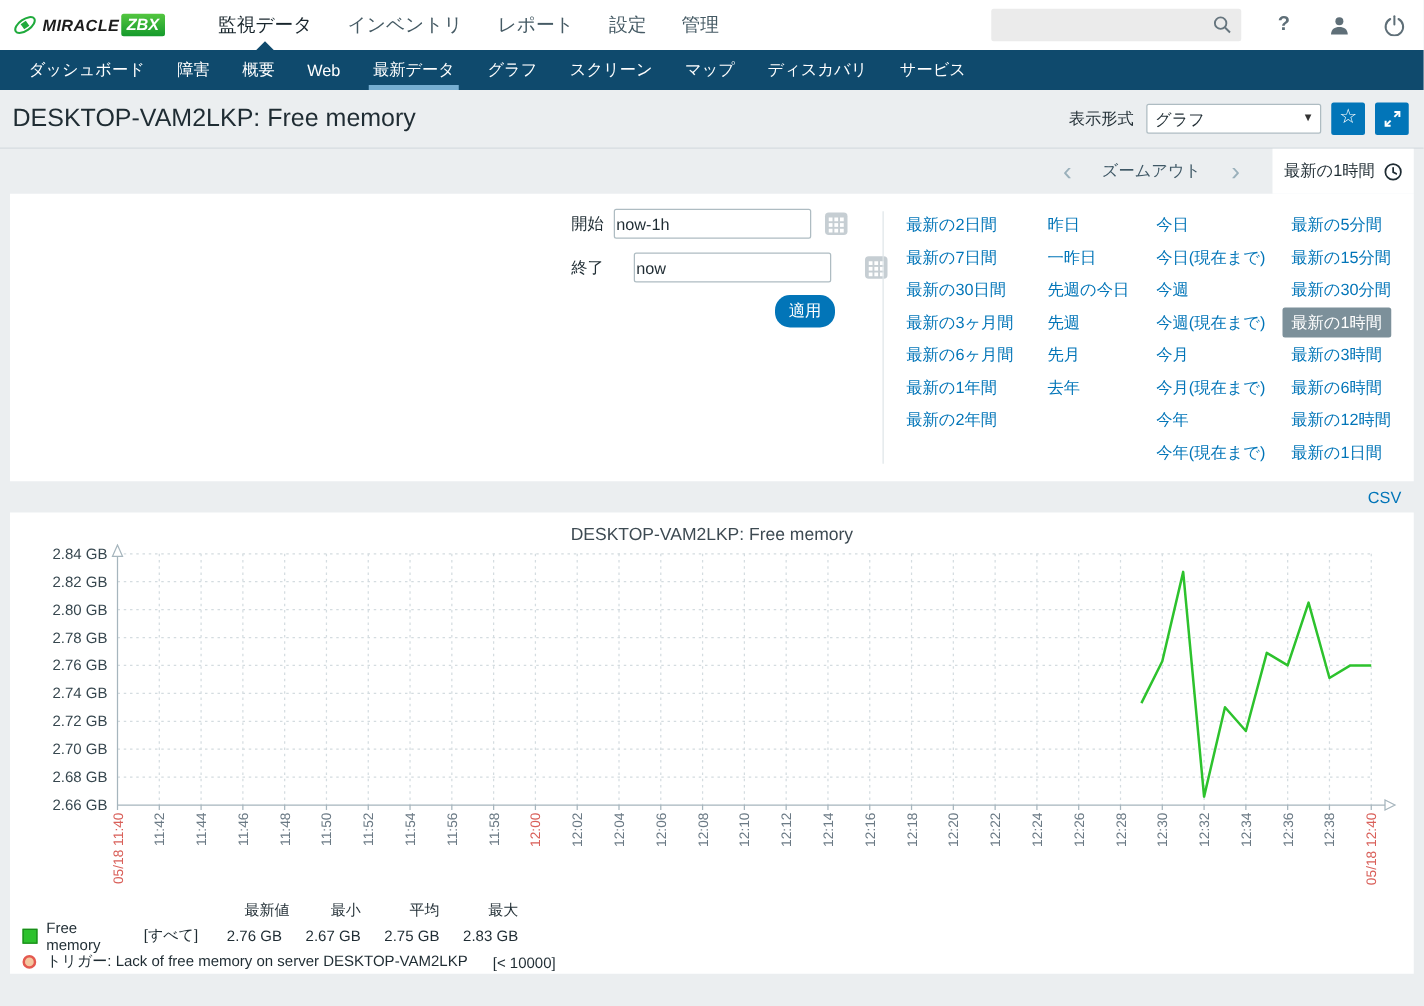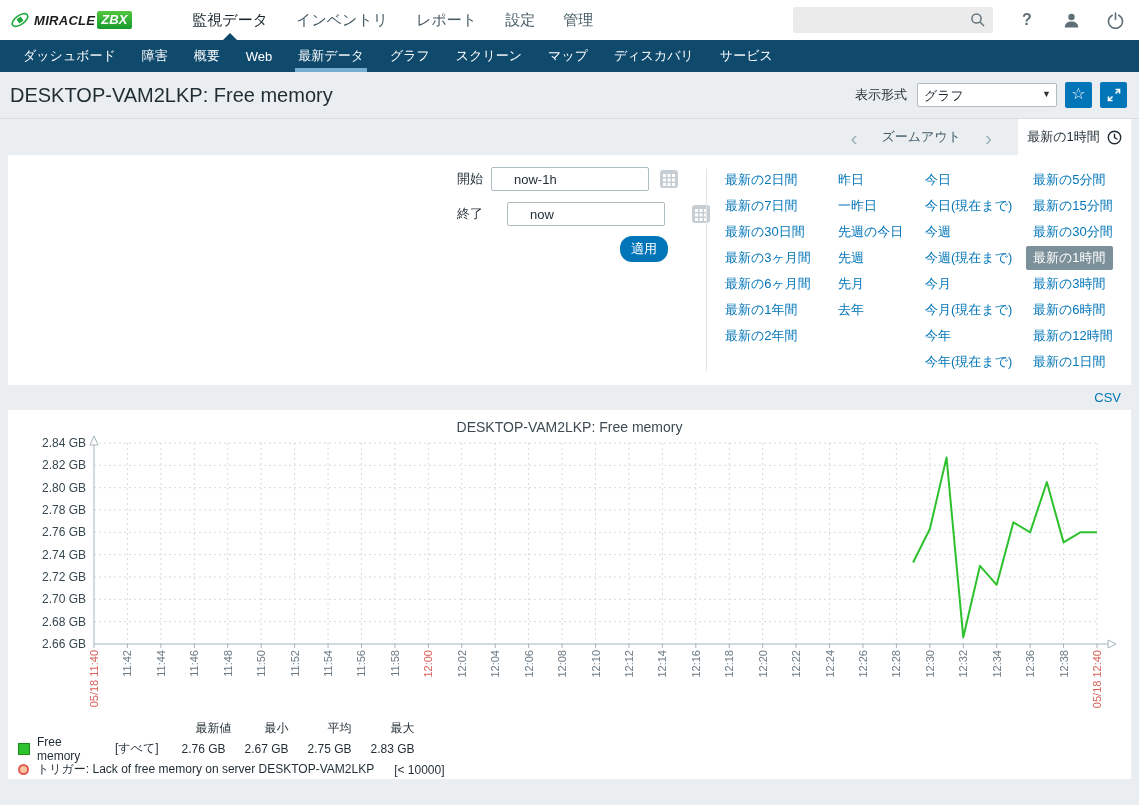--- a/index.html
+++ b/index.html
@@ -4,21 +4,21 @@
 <style>
   * { box-sizing: border-box; margin: 0; padding: 0; }
   html,body { width:1139px; height:805px; }
   body {
     font-family: "Liberation Sans", sans-serif;
     background:#ebeef0; color:#1f2c33; overflow:hidden;
     -webkit-font-smoothing:antialiased;
   }
   
   .hdr { height:40px; background:#fff; display:flex; align-items:stretch; padding:0 14px 0 10px; }
-  .logo { display:flex; align-items:center; margin-right:46px; cursor:pointer; }
+  .logo { display:flex; align-items:center; margin-right:28px; cursor:pointer; }
   .logo-brand { font-style:italic; font-weight:bold; font-size:13px; letter-spacing:.3px; color:#1c1c1c; margin-left:4px; }
   .logo-zbx { font-style:italic; font-weight:bold; font-size:13px; color:#fff; background:linear-gradient(180deg,#53c63f,#159a2c); padding:1px 5px 2px 4px; margin-left:2px; border-radius:2px; }
   .hmenu { display:flex; }
   .hmenu .hitem { display:flex; align-items:center; height:40px; padding:2px 14px; font-size:15px; color:#455a64; position:relative; cursor:pointer;text-align:center; }
   .hmenu .hitem.active { color:#17242b; }
   .hmenu .hitem.active::after { content:""; position:absolute; left:50%; bottom:0; transform:translateX(-50%);
     border-left:7px solid transparent; border-right:7px solid transparent; border-bottom:7px solid #0f4a6d; }
   .hright { margin-left:auto; display:flex; align-items:center; gap:24px; }
   .srch { position:relative; }
   .srch input { width:200px; height:26px; background:#ebebeb; border:none; border-radius:2px; padding:0 30px 0 8px; font-size:13px; color:#333; outline:none; }
@@ -44,21 +44,21 @@
   .timerow { height:36px; display:flex; align-items:center; justify-content:flex-end; padding-left:8px; }
   .chev { font-size:21px; color:#9ab0bb; padding:0 14px; cursor:pointer; line-height:1; }
   .zoomout { font-size:13px; color:#3f5866; margin:0 10px; cursor:pointer; }
   .timetab { height:36px; width:113px; background:#fff; display:flex; align-items:center; justify-content:center; gap:7px; font-size:13px; color:#1f2c33; cursor:pointer; margin-right:8px; margin-left:12px; }
   
   .fpanel { margin:0 8px; height:230px; background:#fff; position:relative; font-size:13px; }
   .frow { position:absolute; display:flex; align-items:center; gap:8px; }
   .frow.r1 { top:12px; left:447px; }
   .frow.r2 { top:47px; left:447px;gap:24px; }
   .frow label { width:28px; text-align:right; color:#1f2c33; }
-  .frow input { width:158px; height:24px; border:1px solid #aebcc2; border-radius:2px; padding:0 22px; font-size:13px; color:#1f2c33; font-family:"Liberation Sans",sans-serif; outline:none; }
+  .frow input { width:158px; height:24px; border:1px solid #aebcc2; border-radius:2px; padding:0 1px; font-size:13px; color:#1f2c33; font-family:"Liberation Sans",sans-serif; outline:none; }
   .calbtn { width:24px; height:24px; border:none; background:transparent; cursor:pointer; display:flex; align-items:center; justify-content:center; padding:0; }
   .applybtn { position:absolute; top:81px; left:612px; width:48px; height:26px; background:#0275b8; color:#fff; border:none; border-radius:12px; font-size:13px; cursor:pointer; font-family:"Liberation Sans",sans-serif; }
   .vdiv { position:absolute; left:698px; top:14px; bottom:14px; width:1px; background:#e0e6e9; }
   .qlinks { position:absolute; left:717px; top:12px; display:flex; }
   .qcol { display:flex; flex-direction:column; }
   .qcol.c1 { width:113px; } .qcol.c2 { width:87px; } .qcol.c3 { width:108px; } .qcol.c4 { width:110px; }
   .qlink { height:26px; display:flex; align-items:center; color:#0275b8; cursor:pointer; white-space:nowrap; }
   .qlink span { padding:3px 7px; margin-left:-7px; border-radius:2px; }
   .qlink.selected span { background:#7c909a; color:#fff; }
   

